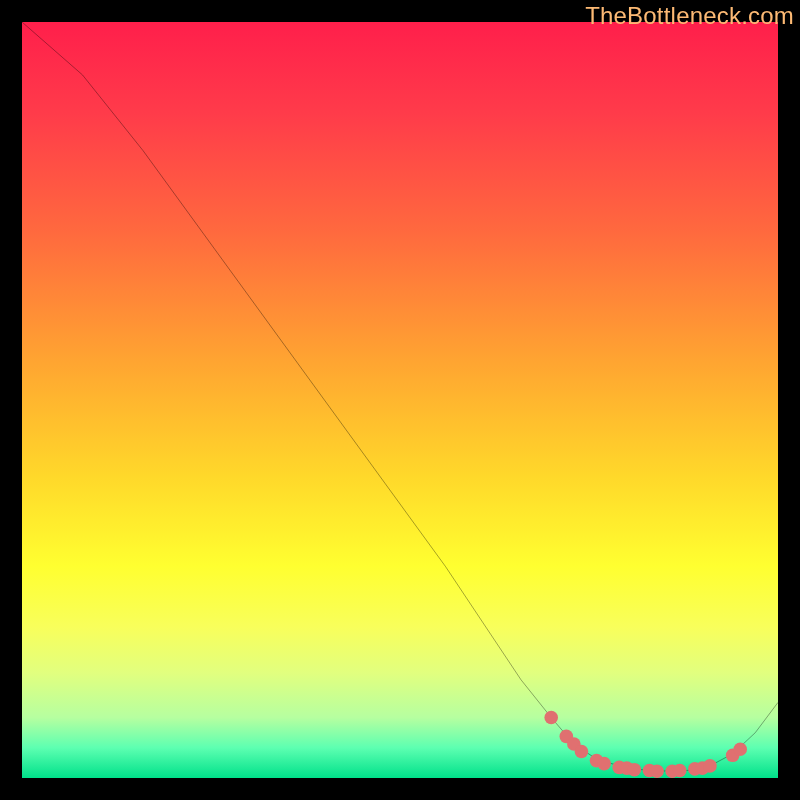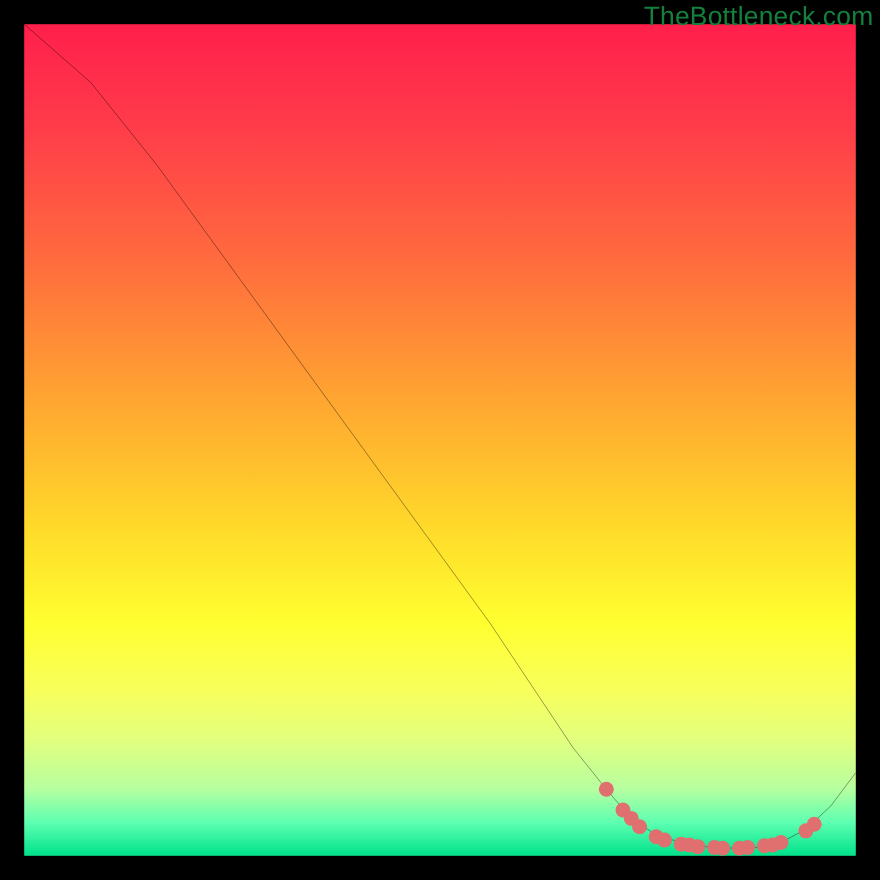--- a/index.html
+++ b/index.html
@@ -14,21 +14,21 @@
   .frame {
     position: relative;
     width: 800px;
     height: 800px;
     background: #000;
   }
   .watermark {
     position: absolute;
     top: 2px;
     right: 6px;
-    color: #15803d;
+    color: #fdba74;
     font-size: 24px;
     font-weight: 500;
     letter-spacing: 0.2px;
     z-index: 10;
   }
   .plot-area {
     position: absolute;
     left: 22px;
     top: 22px;
     width: 756px;

